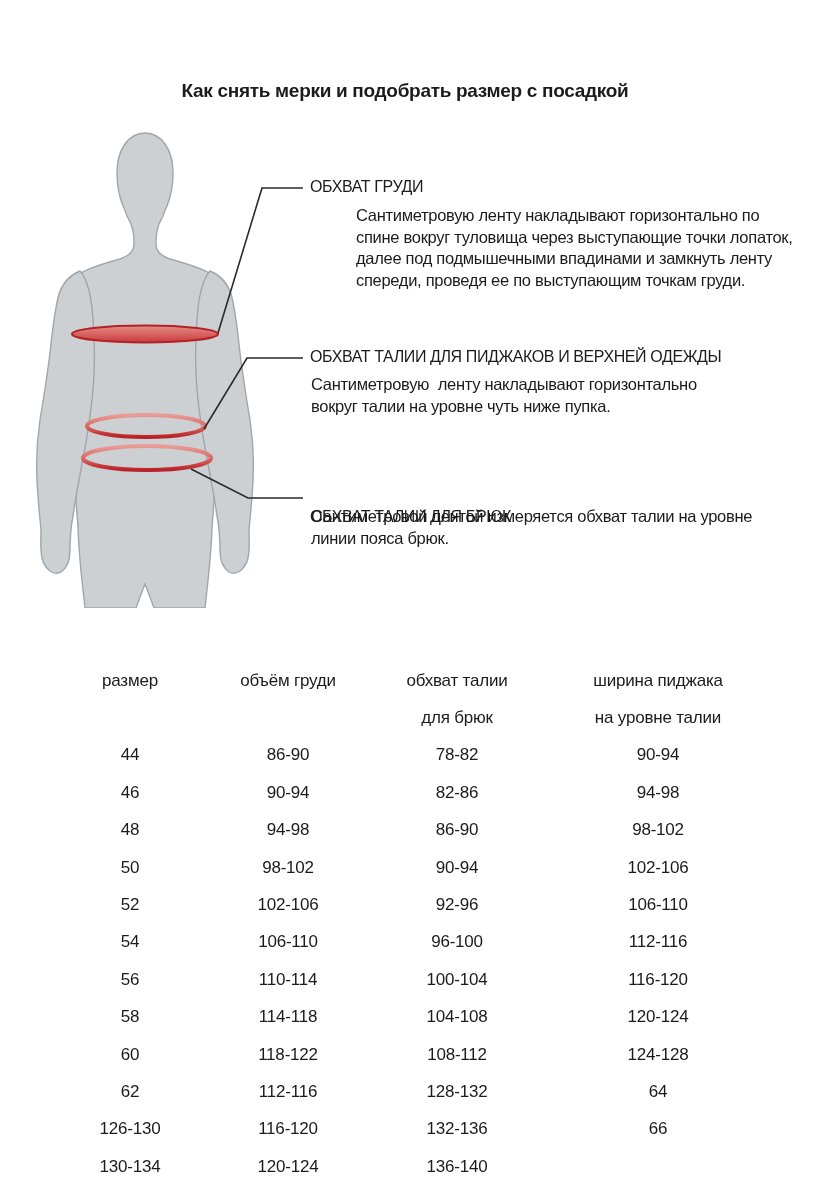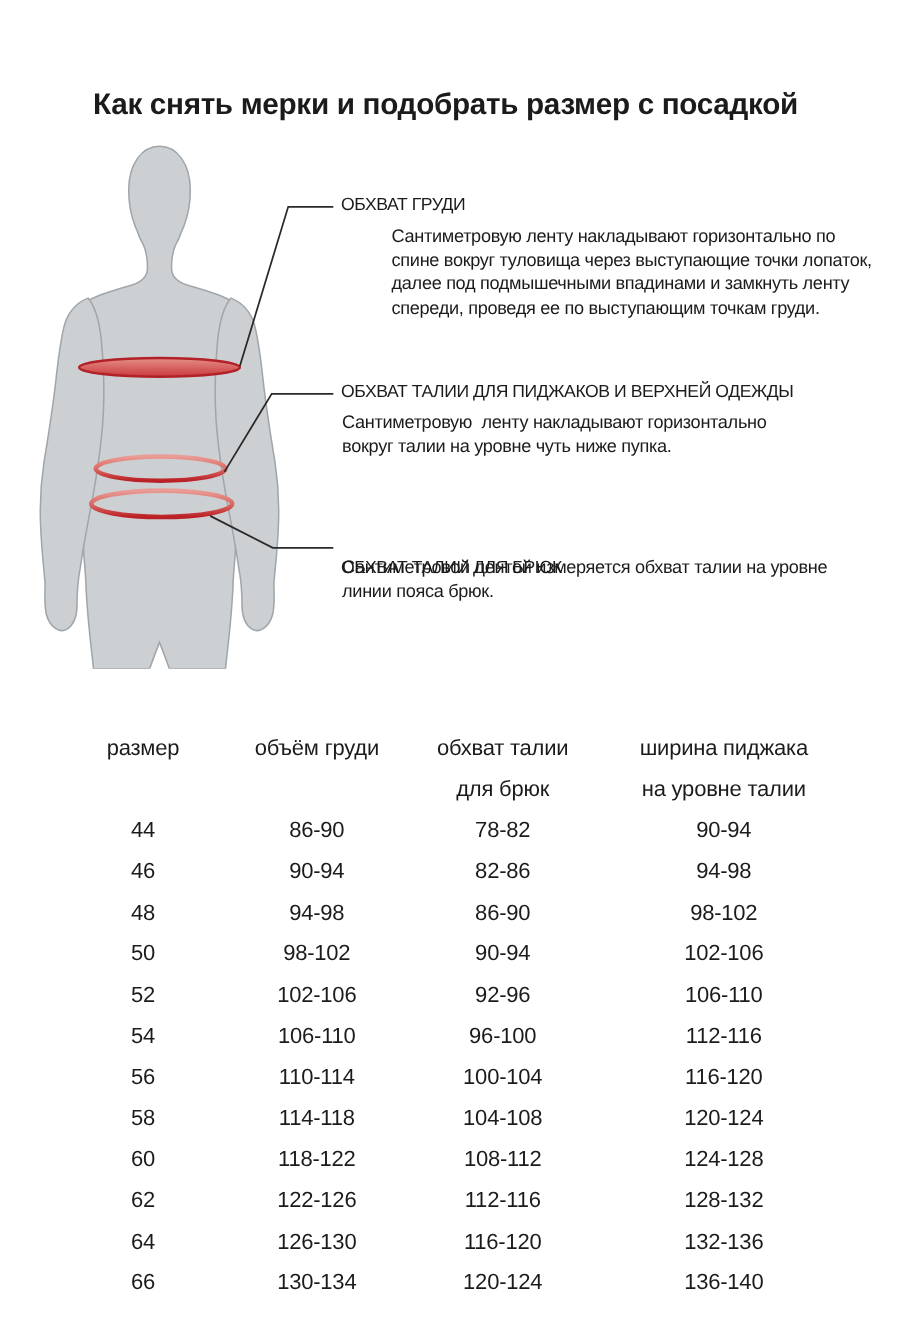--- a/index.html
+++ b/index.html
@@ -5,21 +5,21 @@
   html,body { margin:0; padding:0; }
   body {
     width:825px; height:1200px; background:#ffffff;
     font-family:"Liberation Sans", "DejaVu Sans", sans-serif;
     color:#1b1b1b; position:relative; overflow:hidden;
   }
   .canvas { position:absolute; left:0; top:0; width:825px; height:1200px; }
 
   .page-title {
     position:absolute; left:10px; top:80px; width:790px;
-    text-align:center; font-size:27px; font-weight:bold;
+    text-align:center; font-size:19px; font-weight:bold;
     letter-spacing:-0.3px; white-space:nowrap;
   }
 
   .figure-svg { position:absolute; left:15px; top:128px; width:295px; height:480px; }
   .body-shape { fill:#cdd0d3; stroke:#a0a6aa; stroke-width:1.4; }
   .leader { fill:none; stroke:#2a2a2a; stroke-width:1.6; }
 
   .sec-heading {
     position:absolute; left:310px; width:500px;
     font-size:16px; line-height:21px; white-space:nowrap;
@@ -38,21 +38,21 @@
     position:absolute; left:10px; top:616px; width:816px;
     text-align:center; font-size:21px; font-weight:bold;
     letter-spacing:0.2px;
   }
 
   .size-grid {
     position:absolute; left:52px; top:662px;
     display:grid;
     grid-template-columns:156px 160px 178px 224px;
     grid-auto-rows:37.4px;
-    font-size:20px; letter-spacing:-0.2px;
+    font-size:17px; letter-spacing:-0.2px;
   }
   .hcell, .tcell {
     display:flex; align-items:center; justify-content:center;
     white-space:nowrap;
   }
 </style>
 </head>
 <body>
 
 <div class="canvas">
@@ -164,21 +164,20 @@
       <div class="tcell">116-120</div>
       <div class="tcell">58</div>
       <div class="tcell">114-118</div>
       <div class="tcell">104-108</div>
       <div class="tcell">120-124</div>
       <div class="tcell">60</div>
       <div class="tcell">118-122</div>
       <div class="tcell">108-112</div>
       <div class="tcell">124-128</div>
       <div class="tcell">62</div>
-      <div class="tcell">122-126</div>
       <div class="tcell">112-116</div>
       <div class="tcell">128-132</div>
       <div class="tcell">64</div>
       <div class="tcell">126-130</div>
       <div class="tcell">116-120</div>
       <div class="tcell">132-136</div>
       <div class="tcell">66</div>
       <div class="tcell">130-134</div>
       <div class="tcell">120-124</div>
       <div class="tcell">136-140</div>

